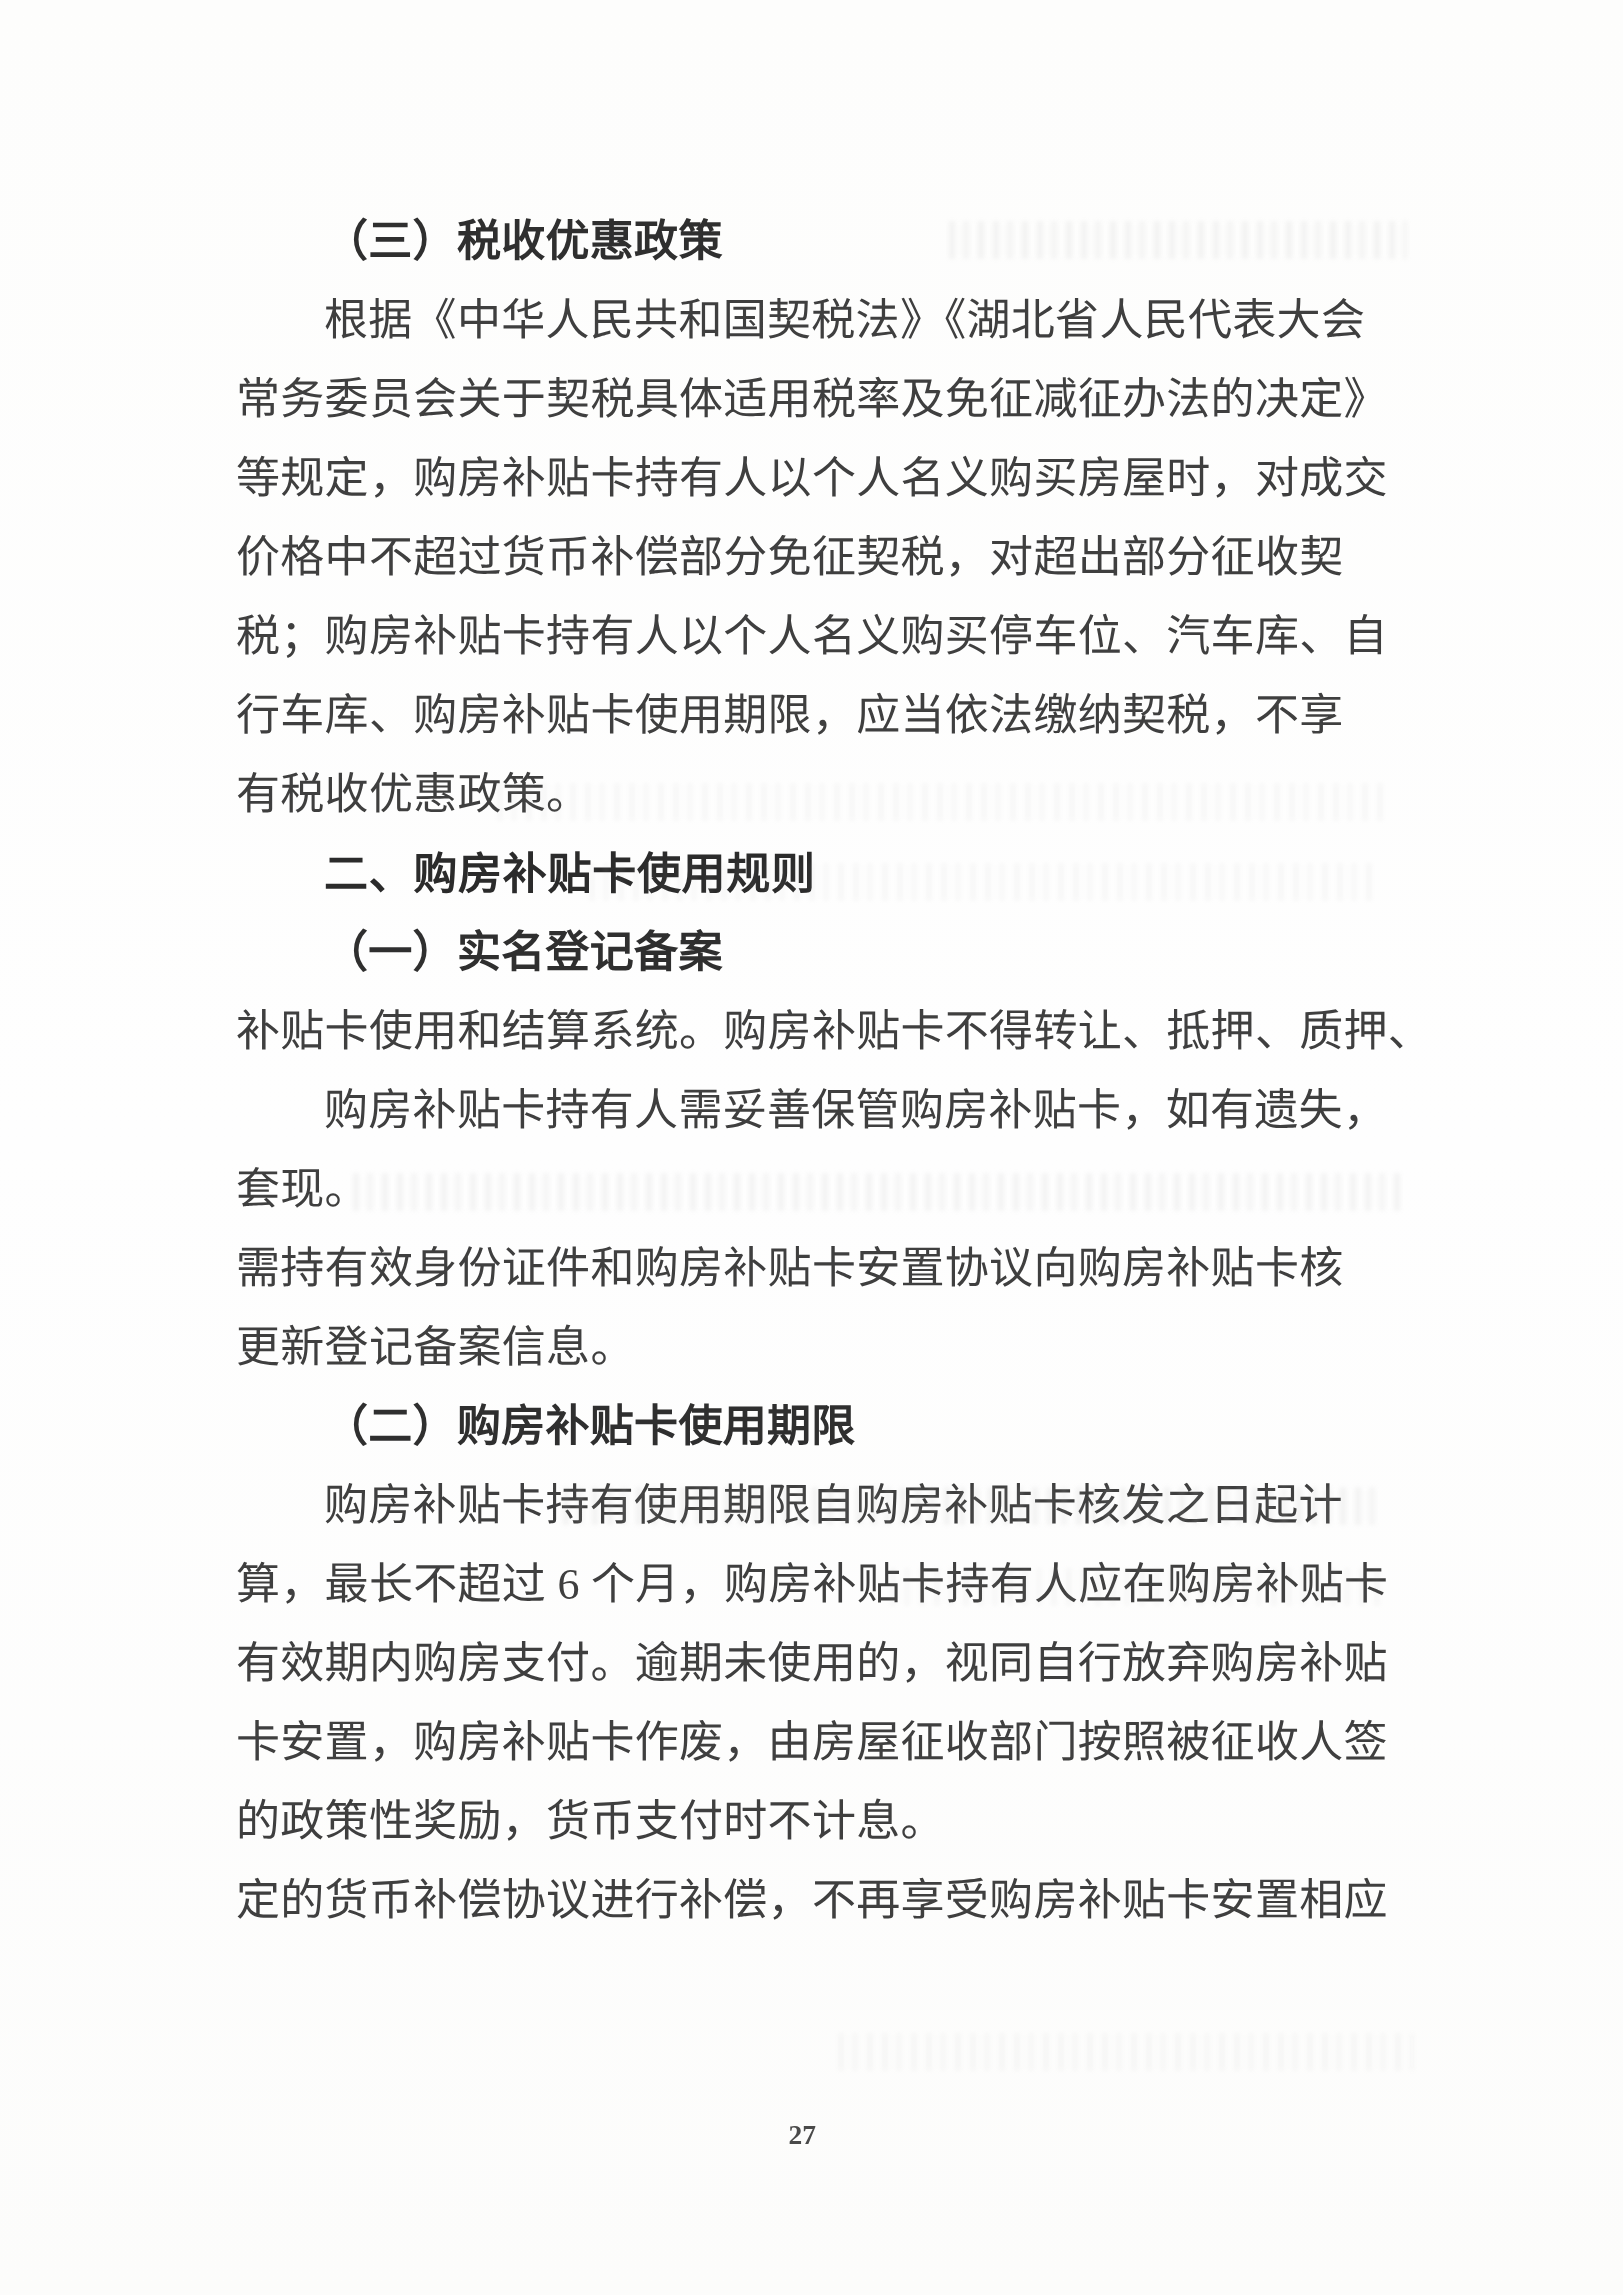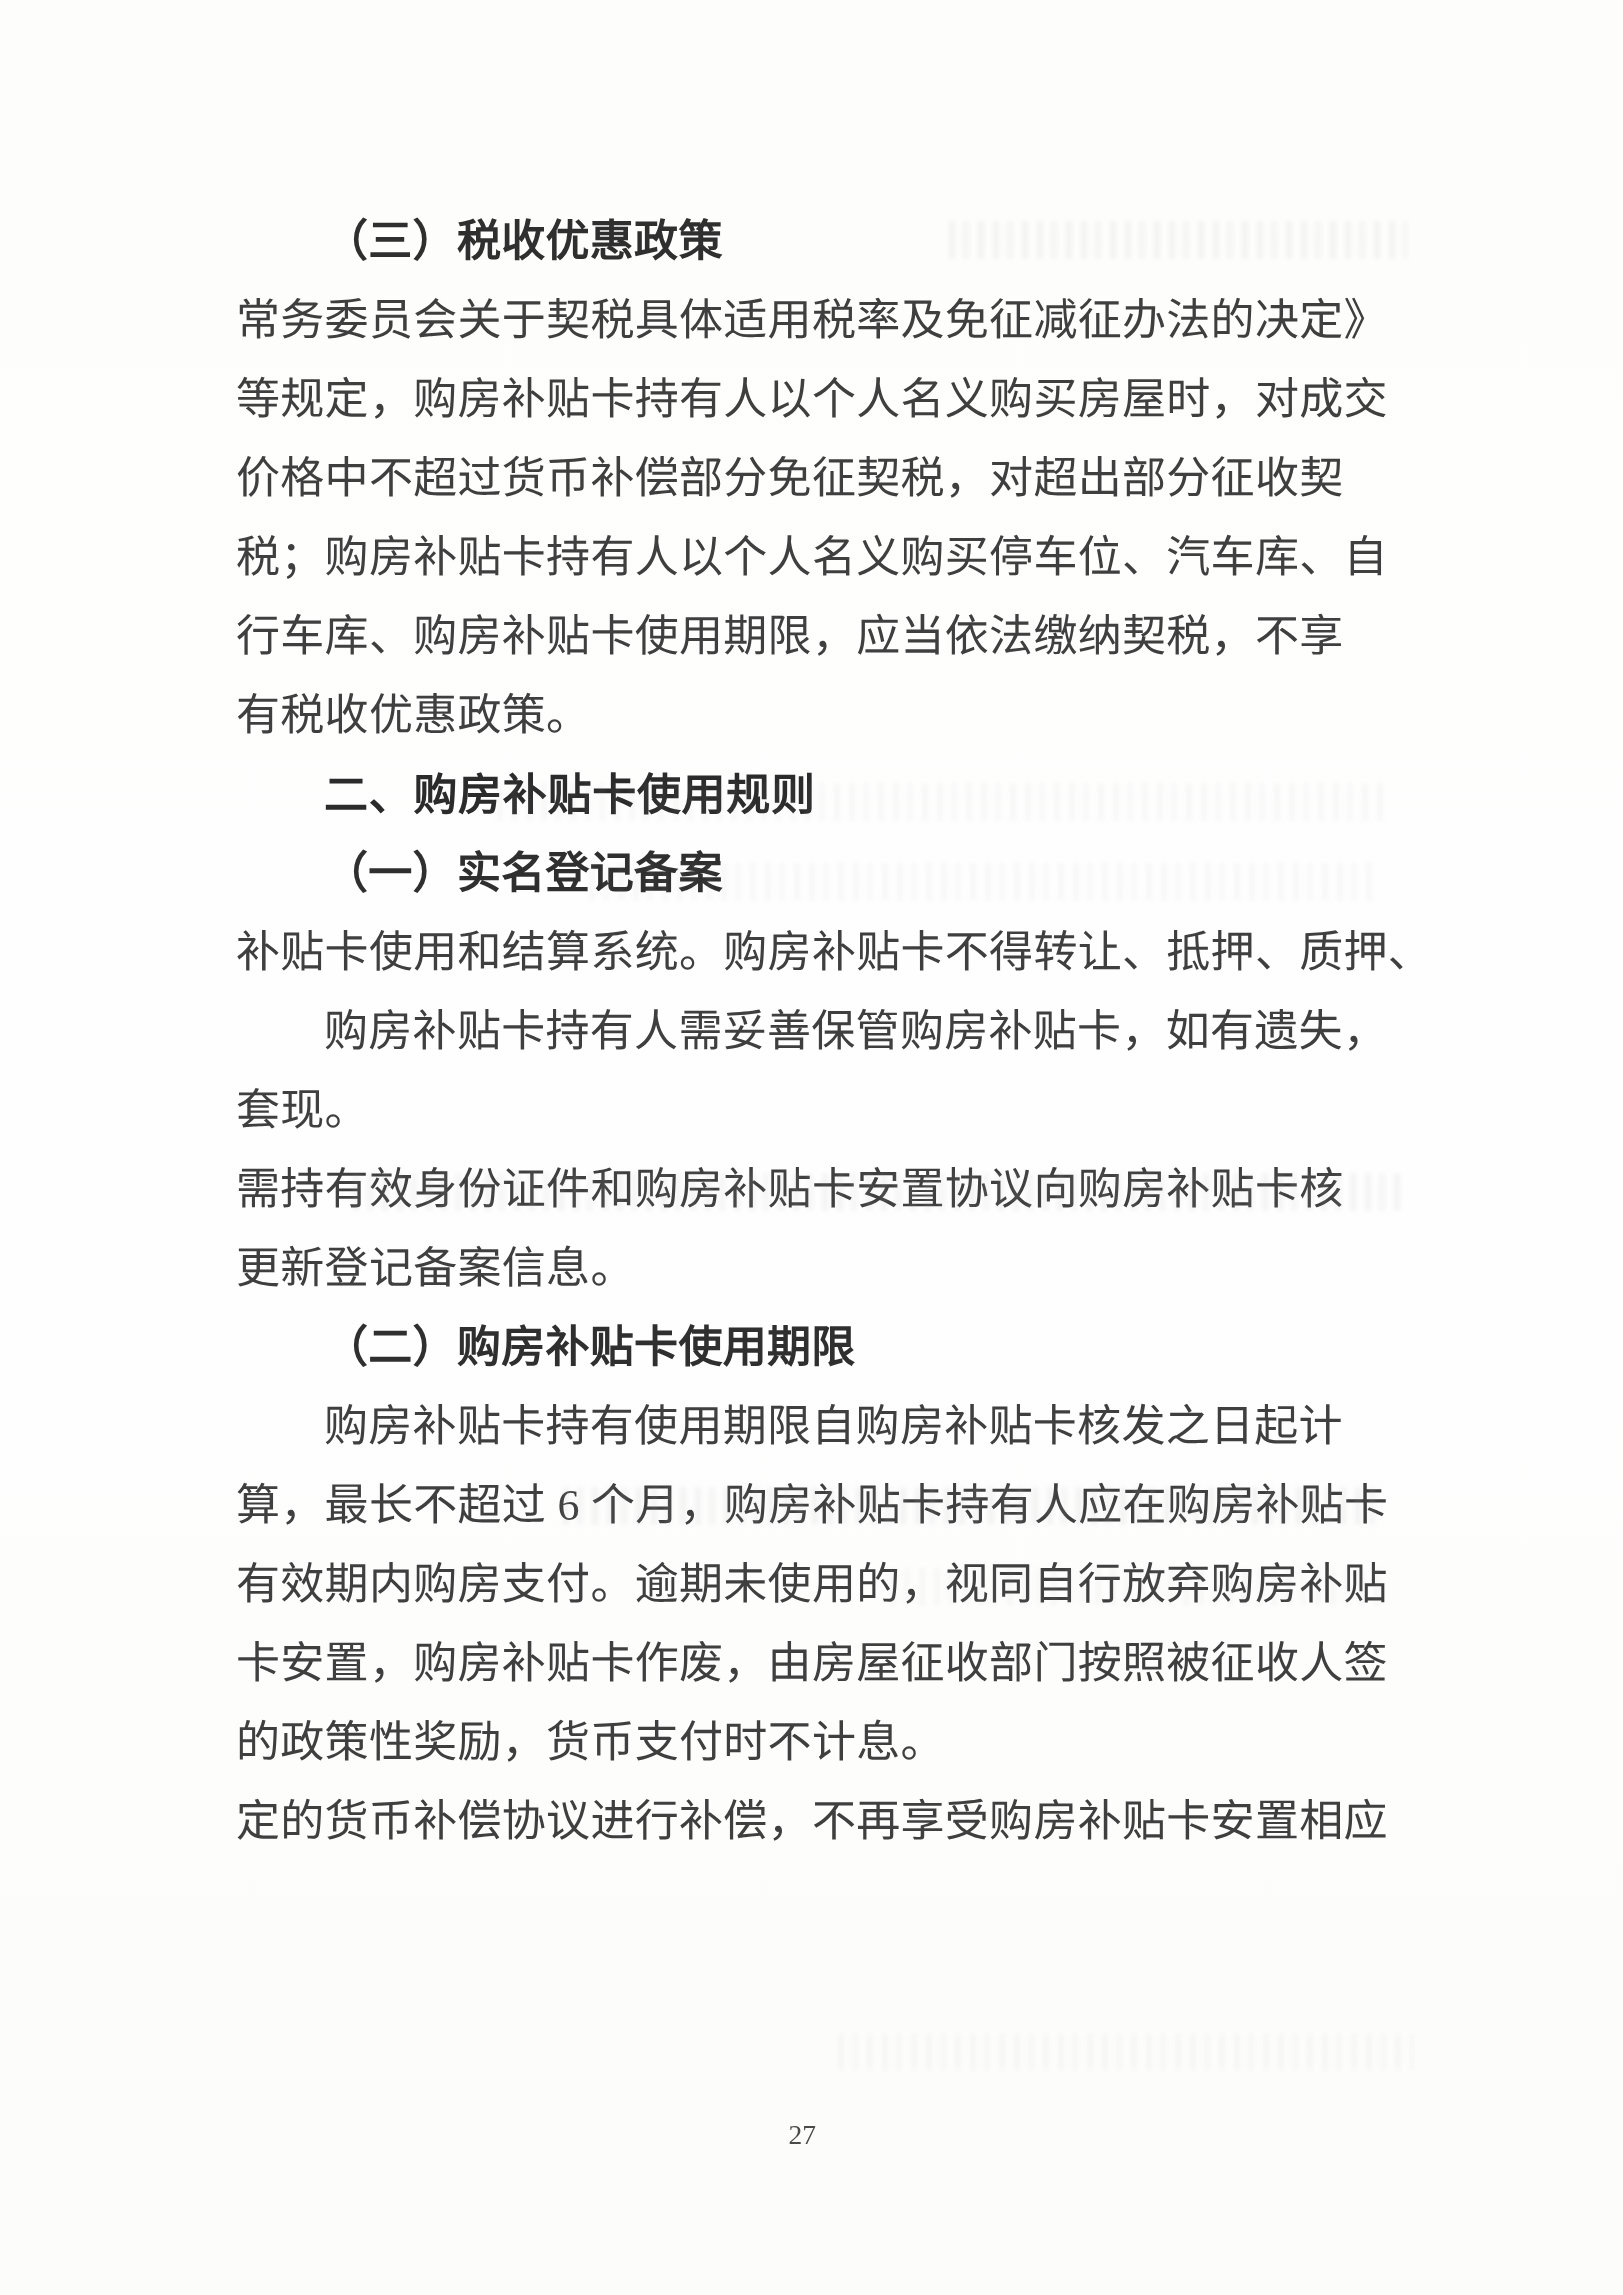--- a/index.html
+++ b/index.html
@@ -51,20 +51,21 @@
   }
   .page-number {
     position: absolute;
     left: 0;
     right: 18.3px;
     top: 2119px;
     text-align: center;
     font-size: 27.5px;
     color: #4a4a4a;
     font-family: "Liberation Serif", "DejaVu Serif", serif;
+    font-weight: bold;
   }
   
   .ghost {
     position: absolute;
     height: 38px;
     opacity: 0.12;
     filter: blur(2px);
     background: repeating-linear-gradient(90deg,
       #ababab 0 5.9px, transparent 5.9px 13.7px,
       #b8b8b8 13.7px 20px, transparent 20px 29px,
@@ -72,20 +73,21 @@
   }
   .ghost.lighter { opacity: 0.07; }
 </style>
 </head>
 <body>
 
 <div class="page">
 
   <div class="text-block">
     <div class="line heading-kai indent">（三）税收优惠政策</div>
+    <div class="line indent">根据《中华人民共和国契税法》《湖北省人民代表大会</div>
     <div class="line">常务委员会关于契税具体适用税率及免征减征办法的决定》</div>
     <div class="line">等规定，购房补贴卡持有人以个人名义购买房屋时，对成交</div>
     <div class="line">价格中不超过货币补偿部分免征契税，对超出部分征收契</div>
     <div class="line">税；购房补贴卡持有人以个人名义购买停车位、汽车库、自</div>
     <div class="line">行车库、购房补贴卡使用期限，应当依法缴纳契税，不享</div>
     <div class="line">有税收优惠政策。</div>
     <div class="line heading-hei indent">二、购房补贴卡使用规则</div>
     <div class="line heading-kai indent">（一）实名登记备案</div>
     <div class="line">补贴卡使用和结算系统。购房补贴卡不得转让、抵押、质押、</div>
     <div class="line indent">购房补贴卡持有人需妥善保管购房补贴卡，如有遗失，</div>

